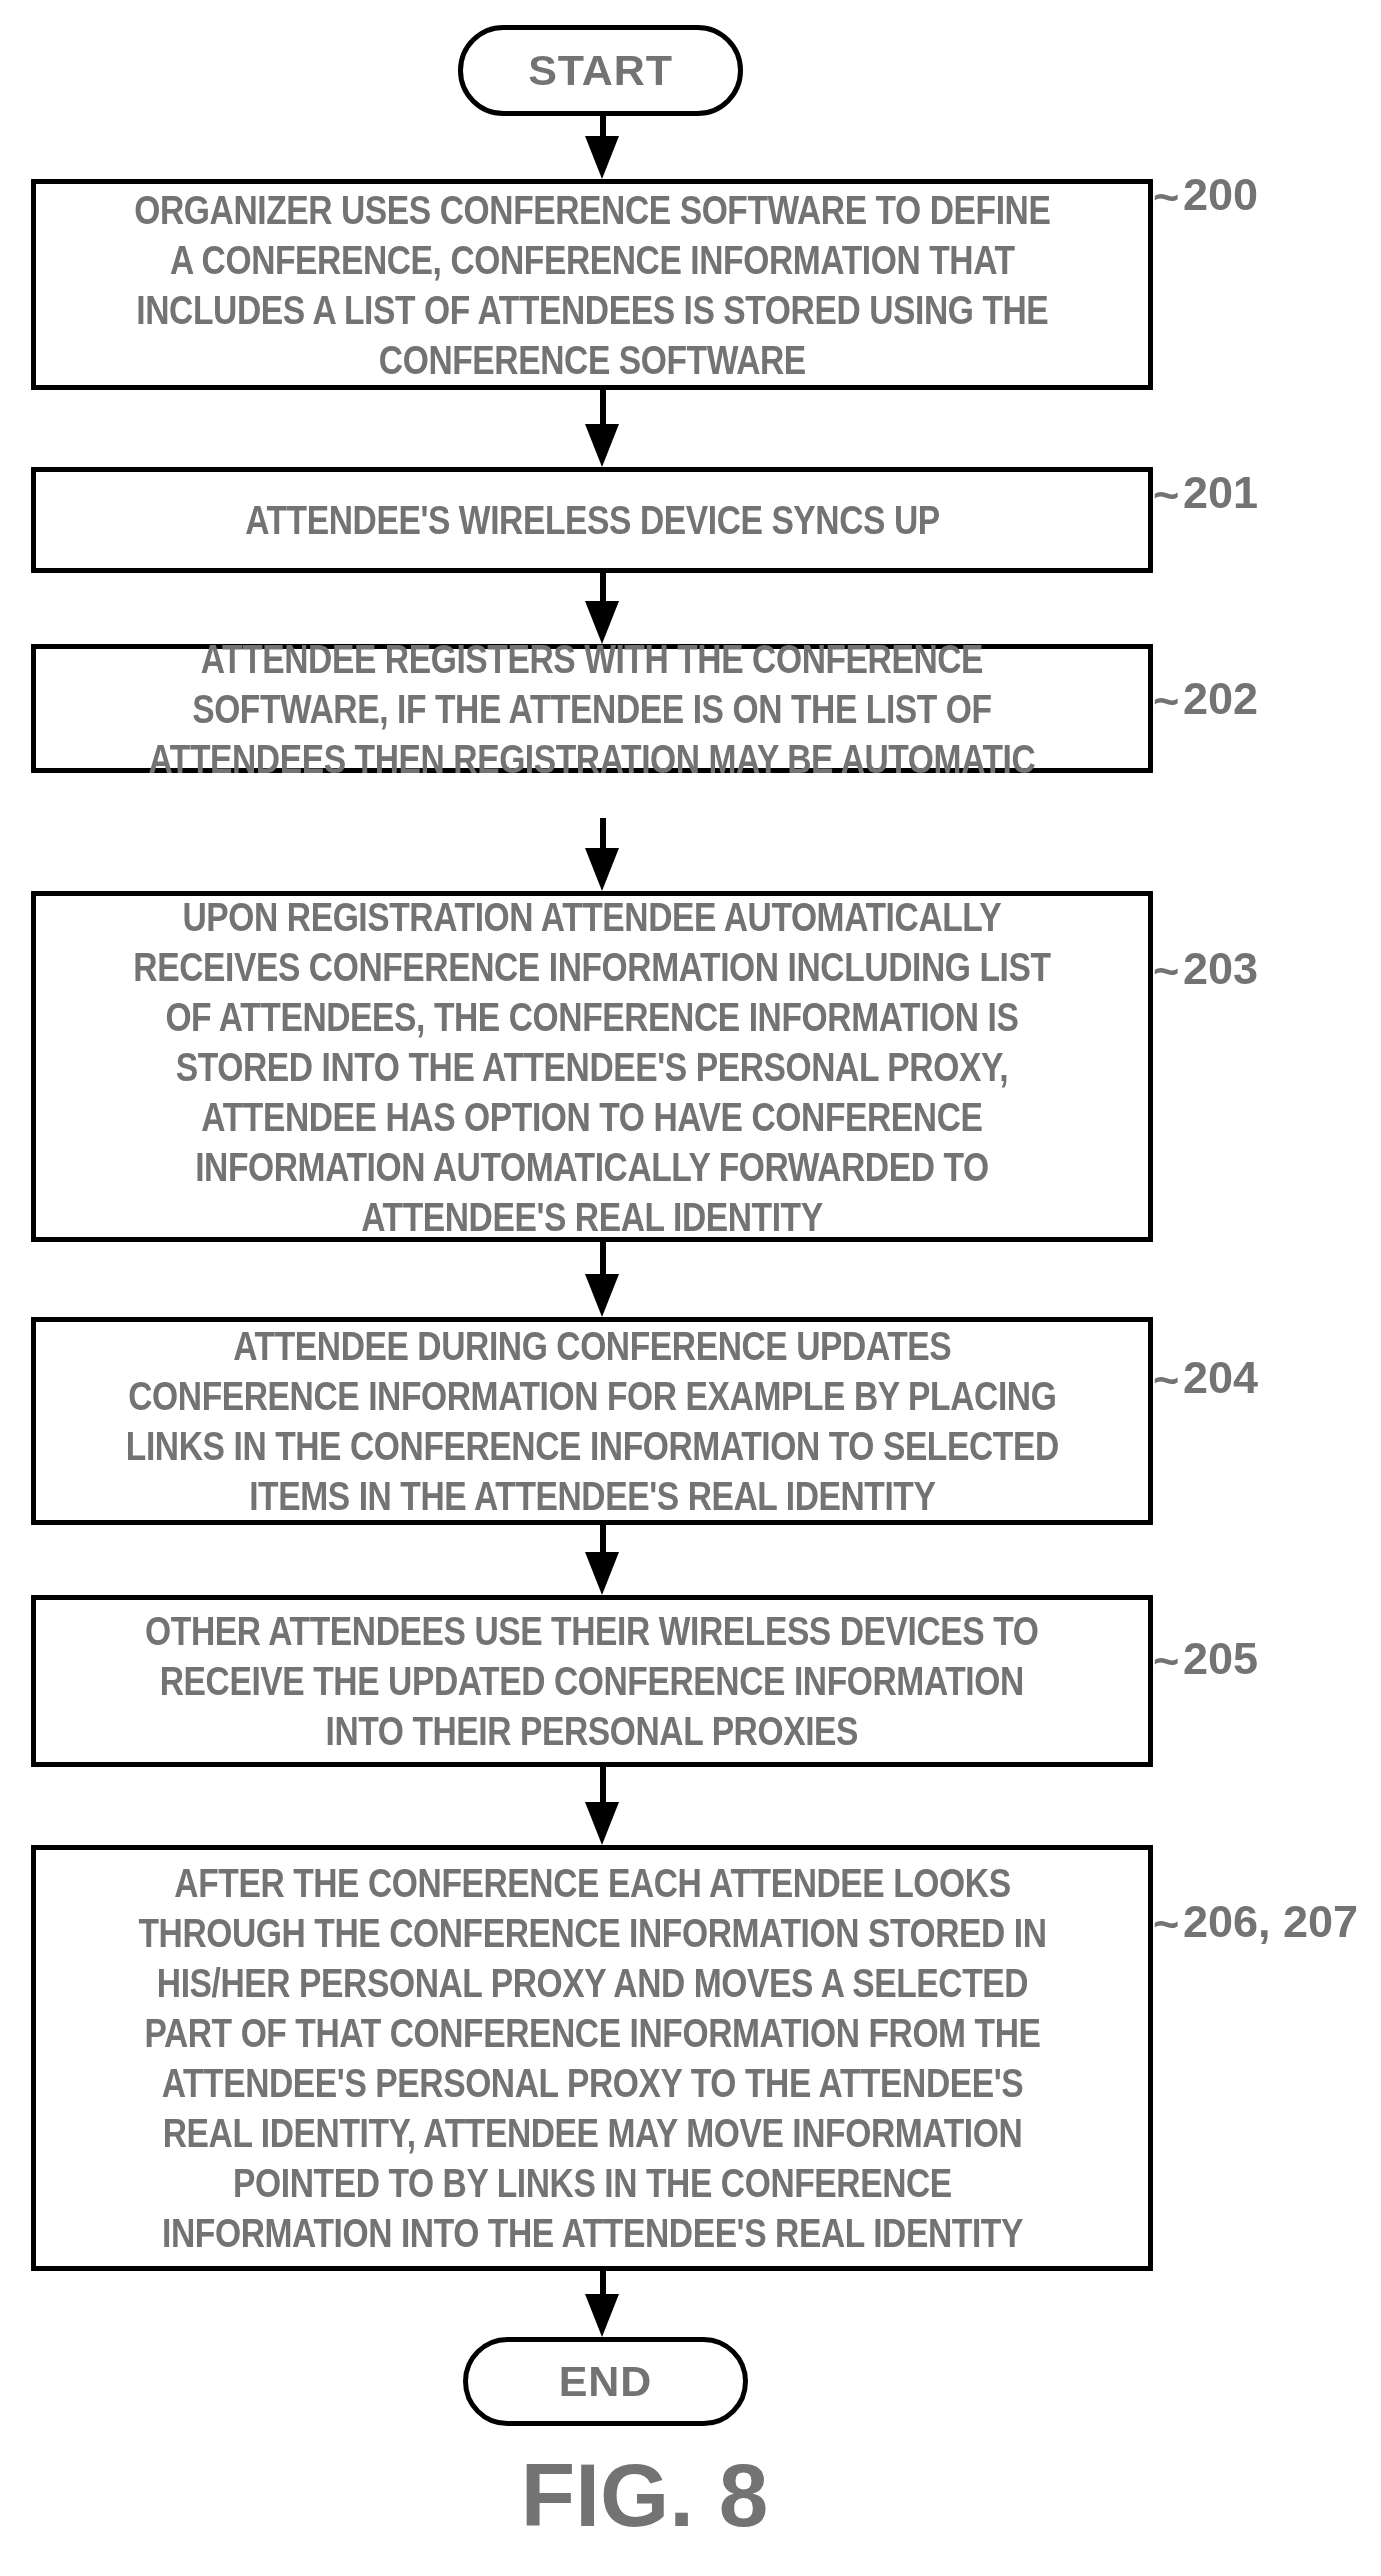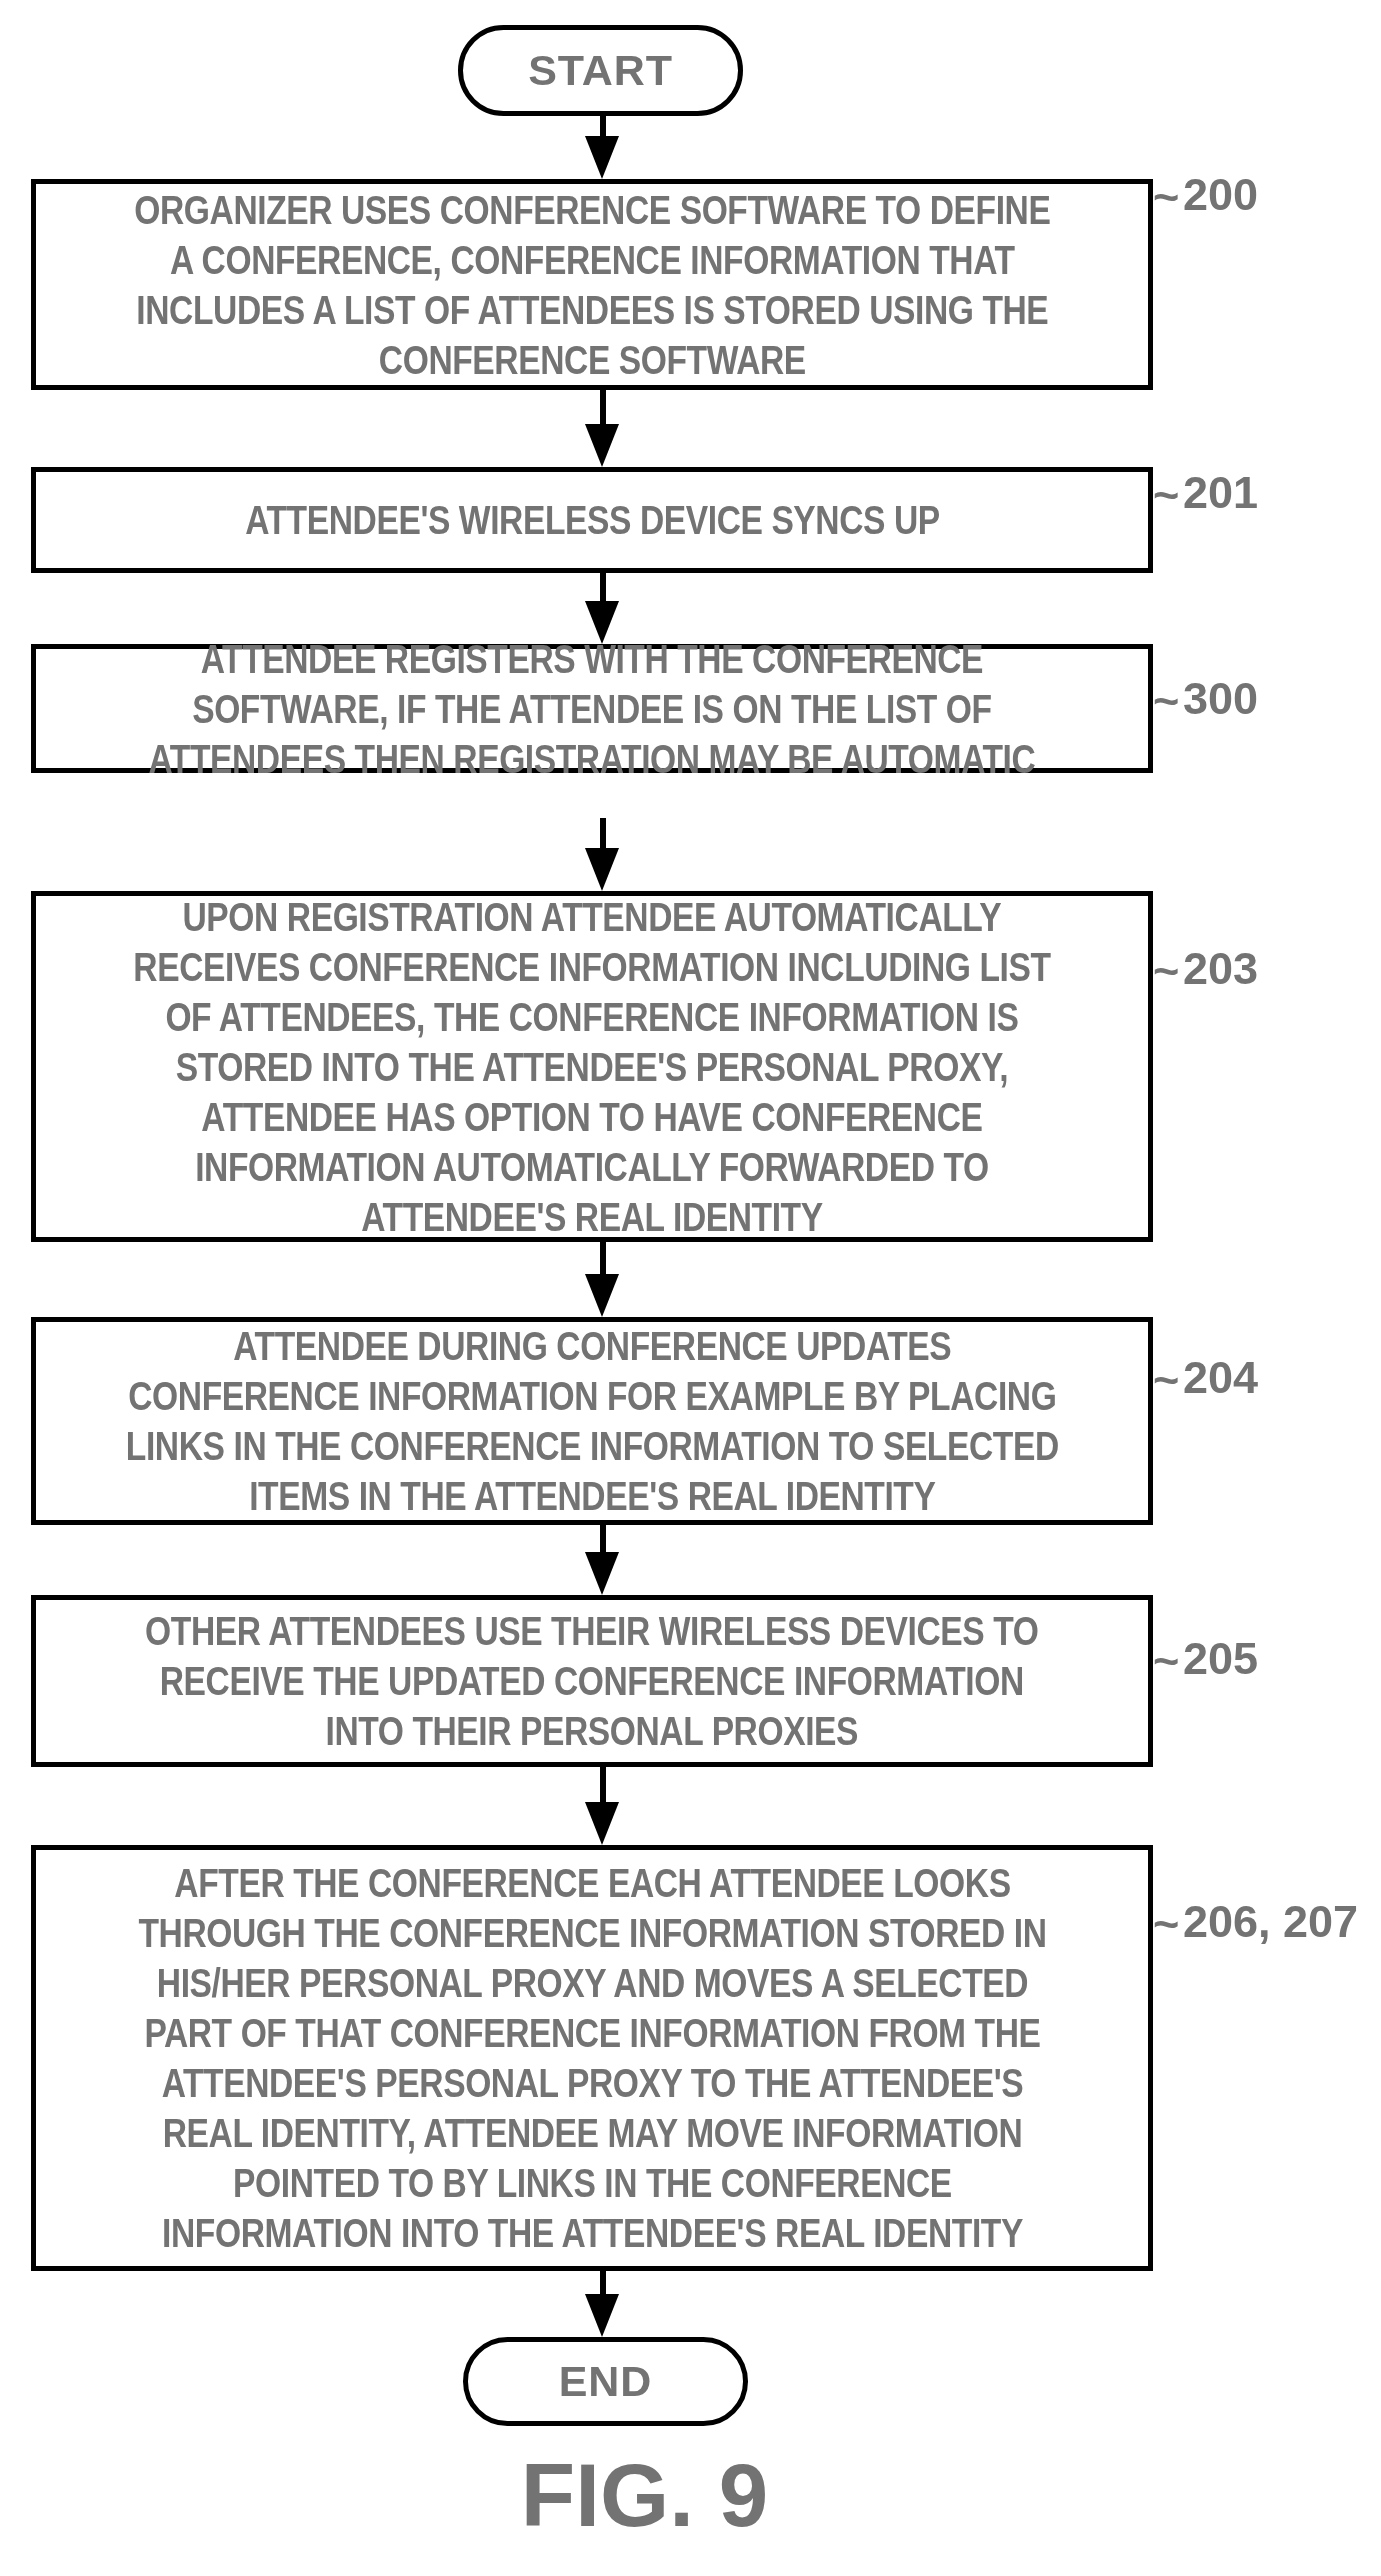--- a/index.html
+++ b/index.html
@@ -192,21 +192,21 @@
   <div id="ref-200" class="ref-label">
     <span class="tilde">~</span>
     <span>200</span>
   </div>
   <div id="ref-201" class="ref-label">
     <span class="tilde">~</span>
     <span>201</span>
   </div>
   <div id="ref-202" class="ref-label">
     <span class="tilde">~</span>
-    <span>300</span>
+    <span>202</span>
   </div>
   <div id="ref-203" class="ref-label">
     <span class="tilde">~</span>
     <span>203</span>
   </div>
   <div id="ref-204" class="ref-label">
     <span class="tilde">~</span>
     <span>204</span>
   </div>
   <div id="ref-205" class="ref-label">
@@ -215,16 +215,16 @@
   </div>
   <div id="ref-206" class="ref-label">
     <span class="tilde">~</span>
     <span>206, 207</span>
   </div>
 
   <div id="end-terminal" class="terminal">
     <span>END</span>
   </div>
 
-  <div id="figure-caption">FIG. 9</div>
+  <div id="figure-caption">FIG. 8</div>
 
 </div>
 
 
 </body></html>

